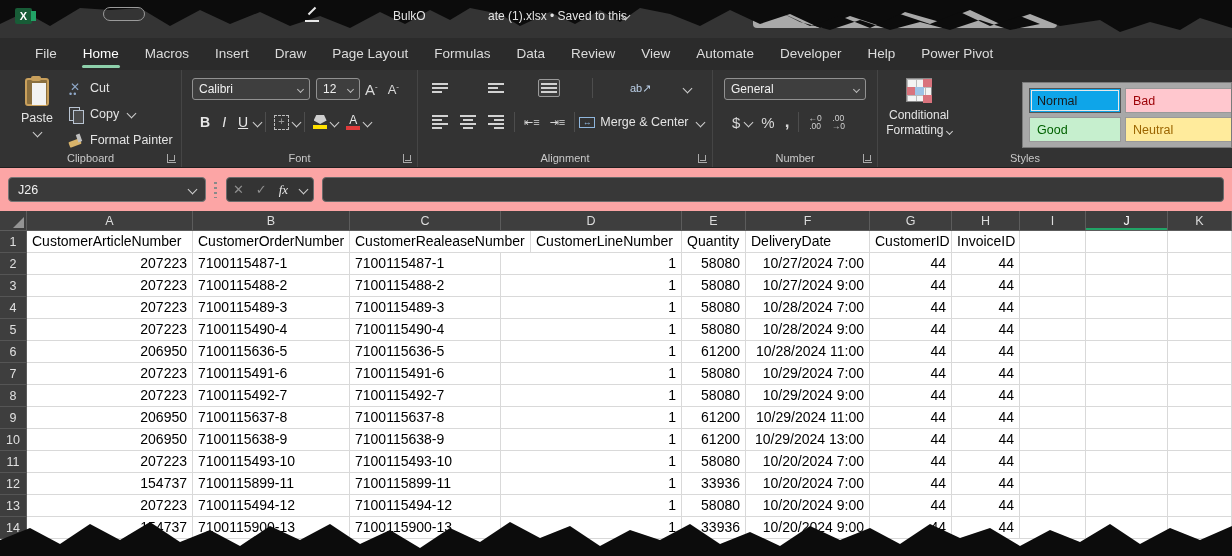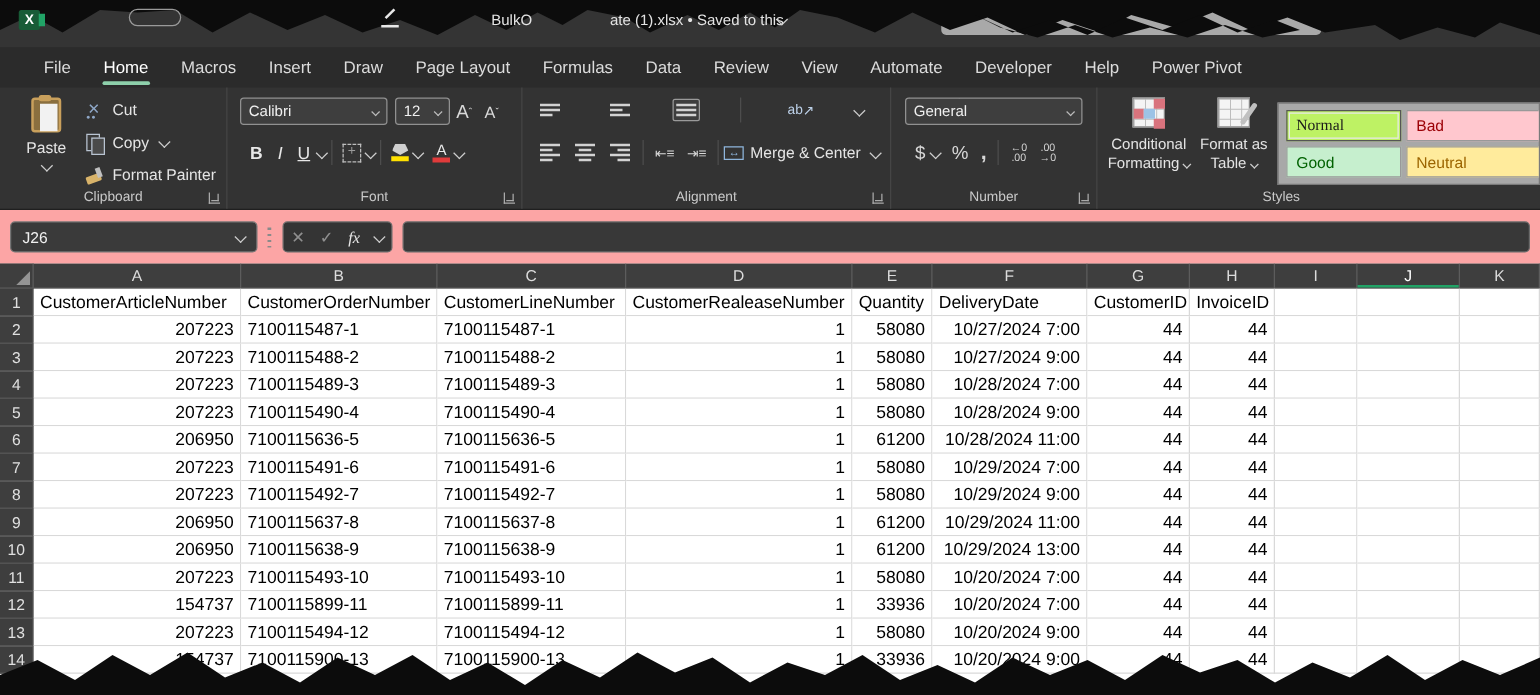--- a/index.html
+++ b/index.html
@@ -313,27 +313,22 @@
       <div class="group-label">Number</div>
       <div class="launcher"></div>
     </div>
 
     <div class="rb-group" id="grp-styles">
       <div class="big-btn" style="left:8px;width:66px">
         <span class="cf-ic"></span>
         <span>Conditional</span>
         <span><span>Formatting</span> <span class="chev" style="width:5px;height:5px"></span></span>
       </div>
-      <div class="big-btn" style="left:78px;width:62px">
-        <span class="ft-ic"></span>
-        <span>Format as</span>
-        <span><span>Table</span> <span class="chev" style="width:5px;height:5px"></span></span>
-      </div>
       <div id="style-gallery">
-          <div class="style-chip selected" style="background: #bef264; color: rgb(26, 26, 26); font-family: Liberation Serif, serif;">Normal</div>
+          <div class="style-chip selected" style="background: #0ea5e9; color: rgb(26, 26, 26);">Normal</div>
           <div class="style-chip" style="background: rgb(255, 199, 206); color: rgb(156, 0, 6);">Bad</div>
           <div class="style-chip" style="background: rgb(198, 239, 206); color: rgb(0, 97, 0);">Good</div>
           <div class="style-chip" style="background: rgb(255, 235, 156); color: rgb(156, 101, 0);">Neutral</div>
         </div>
       <div class="group-label" style="left:-60px">Styles</div>
     </div>
   </div>
 
   <div id="formulabar">
     <div id="name-box">
@@ -363,22 +358,22 @@
         <div class="col-h" style="width: 68px;">H</div>
         <div class="col-h" style="width: 66px;">I</div>
         <div class="col-h active" style="width: 82px;">J</div>
         <div class="col-h" style="width: 64px;">K</div>
       </div>
     <div id="rows">
         <div class="g-row">
           <div class="row-num">1</div>
           <div class="cell l" style="width: 166px;">CustomerArticleNumber</div>
           <div class="cell l" style="width: 157px;">CustomerOrderNumber</div>
+          <div class="cell l" style="width: 181px;">CustomerRealeaseNumber</div>
           <div class="cell l" style="width: 151px;">CustomerLineNumber</div>
-          <div class="cell l" style="width: 181px;">CustomerRealeaseNumber</div>
           <div class="cell l" style="width: 64px;">Quantity</div>
           <div class="cell l" style="width: 124px;">DeliveryDate</div>
           <div class="cell l" style="width: 82px;">CustomerID</div>
           <div class="cell l" style="width: 68px;">InvoiceID</div>
           <div class="cell l" style="width: 66px;"></div>
           <div class="cell l" style="width: 82px;"></div>
           <div class="cell l" style="width: 64px;"></div>
         </div>
         <div class="g-row">
           <div class="row-num">2</div>

